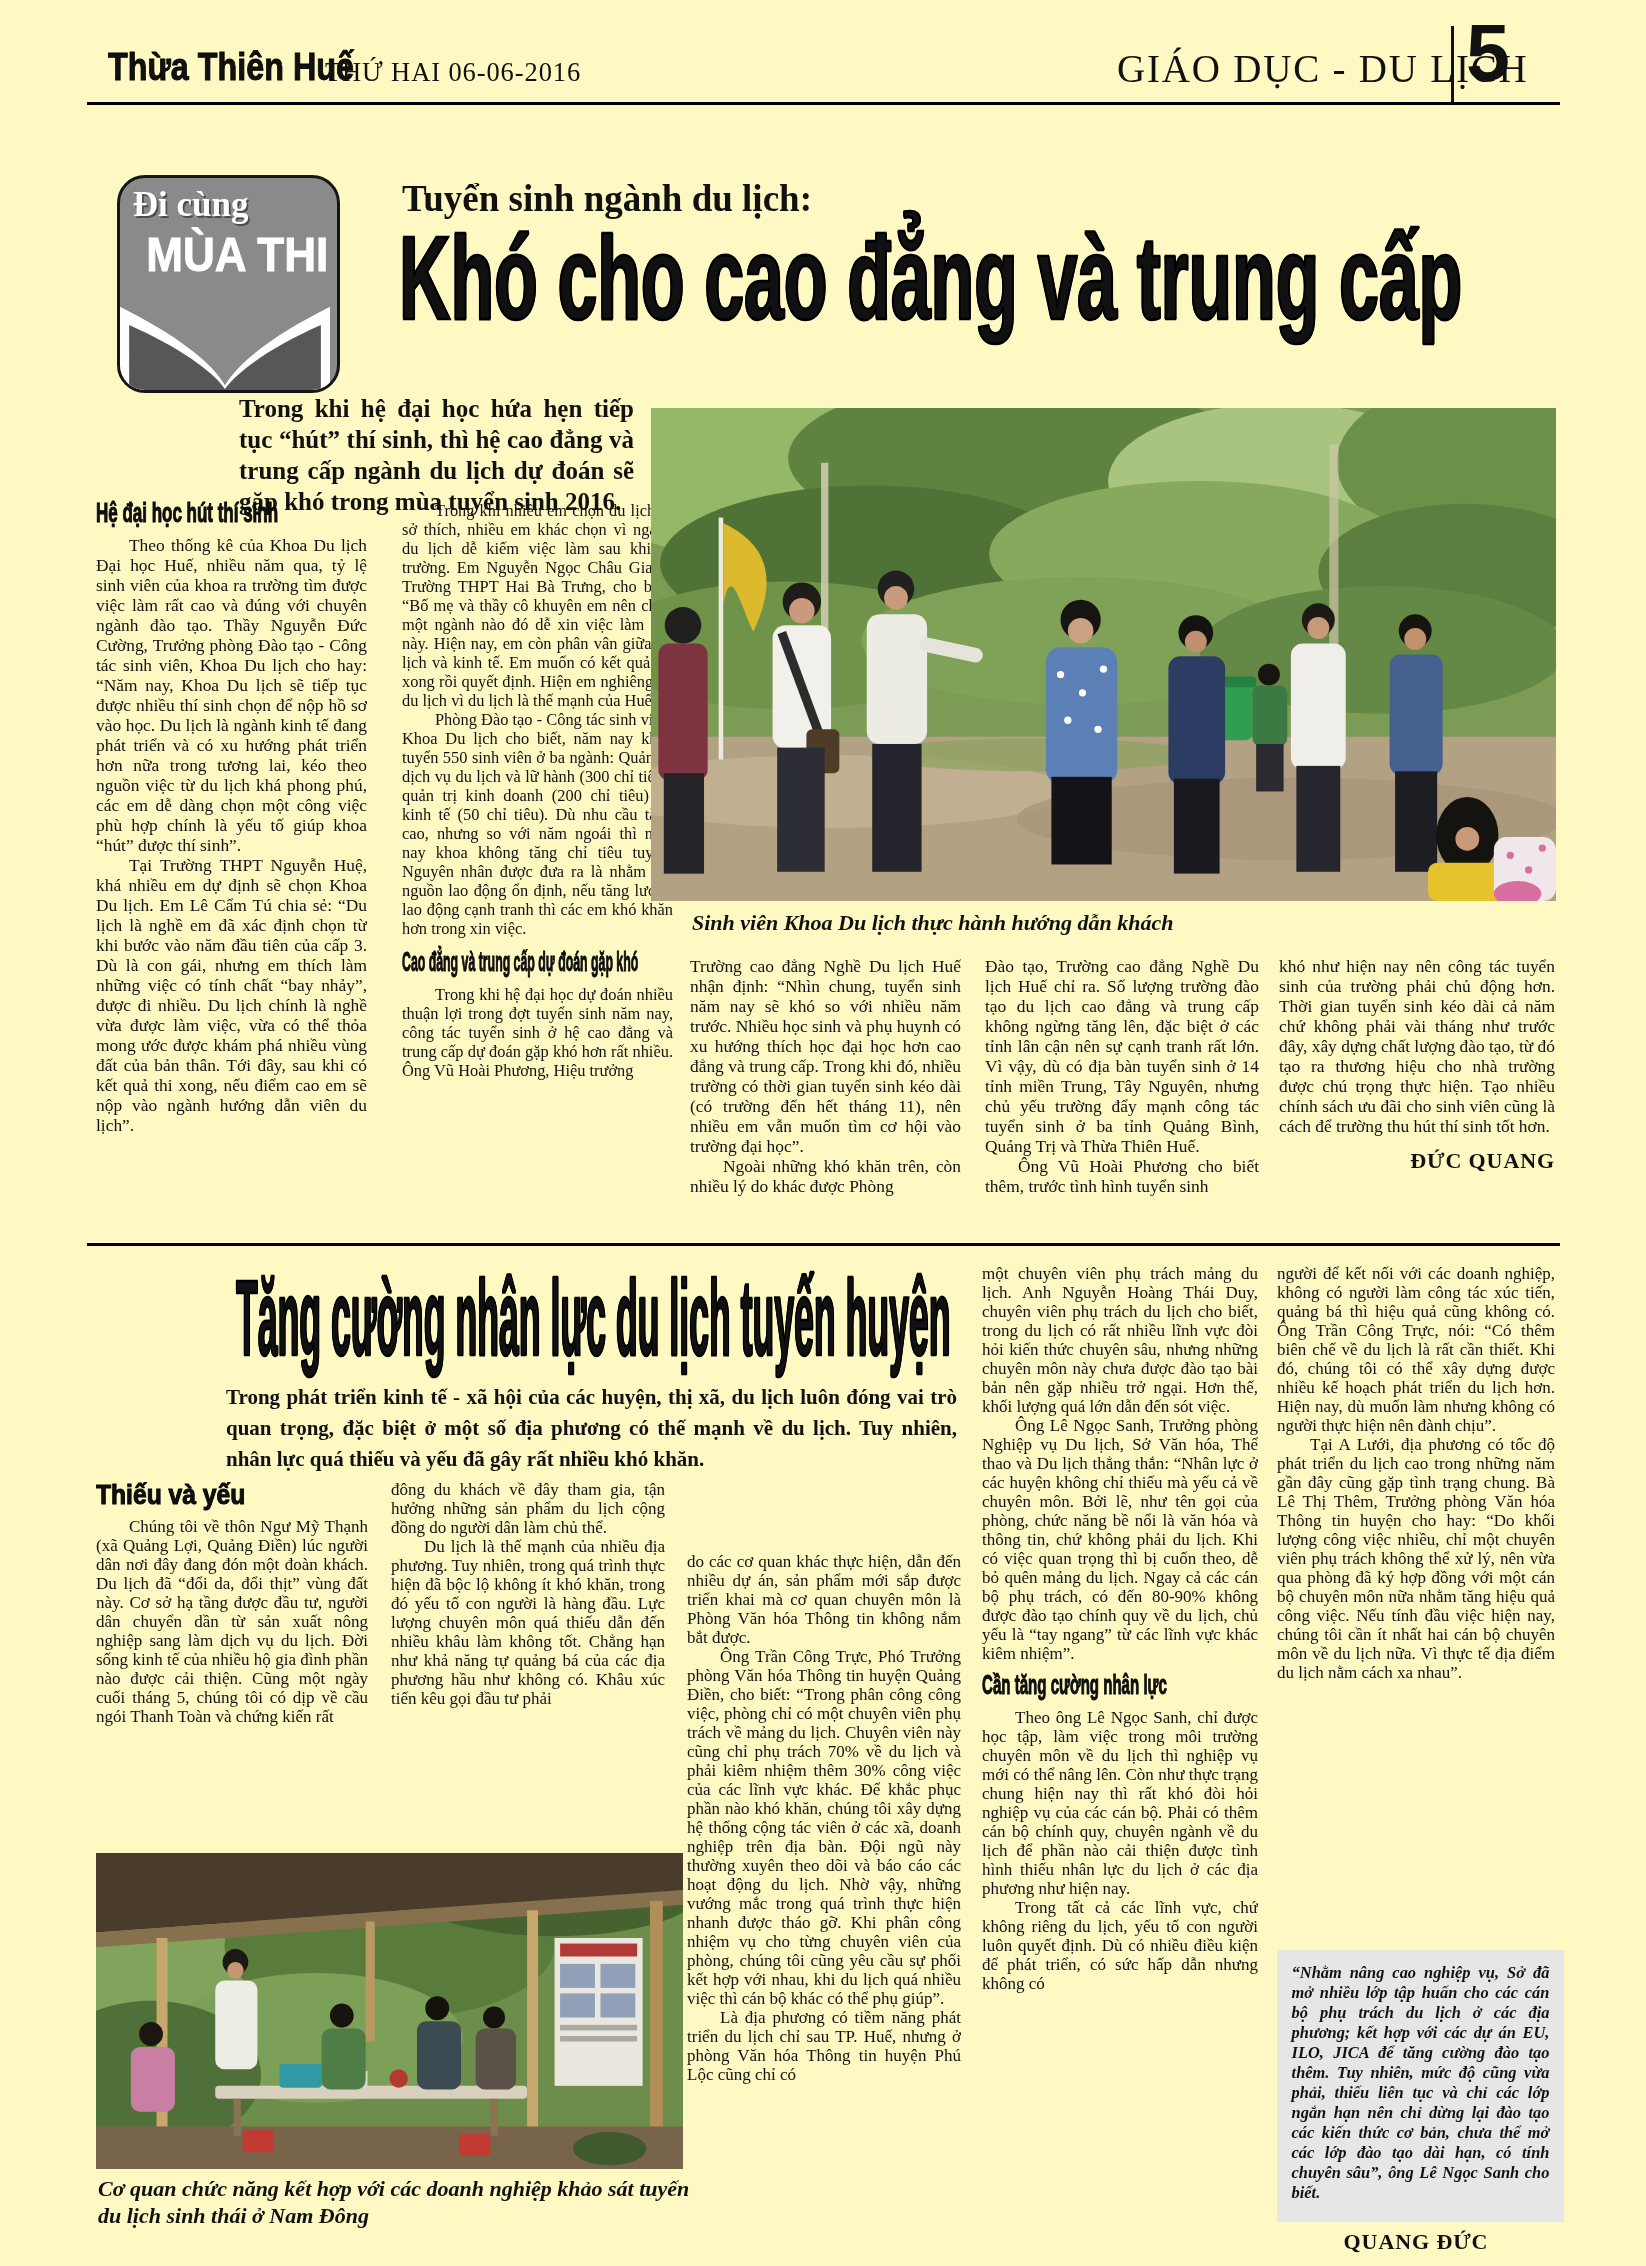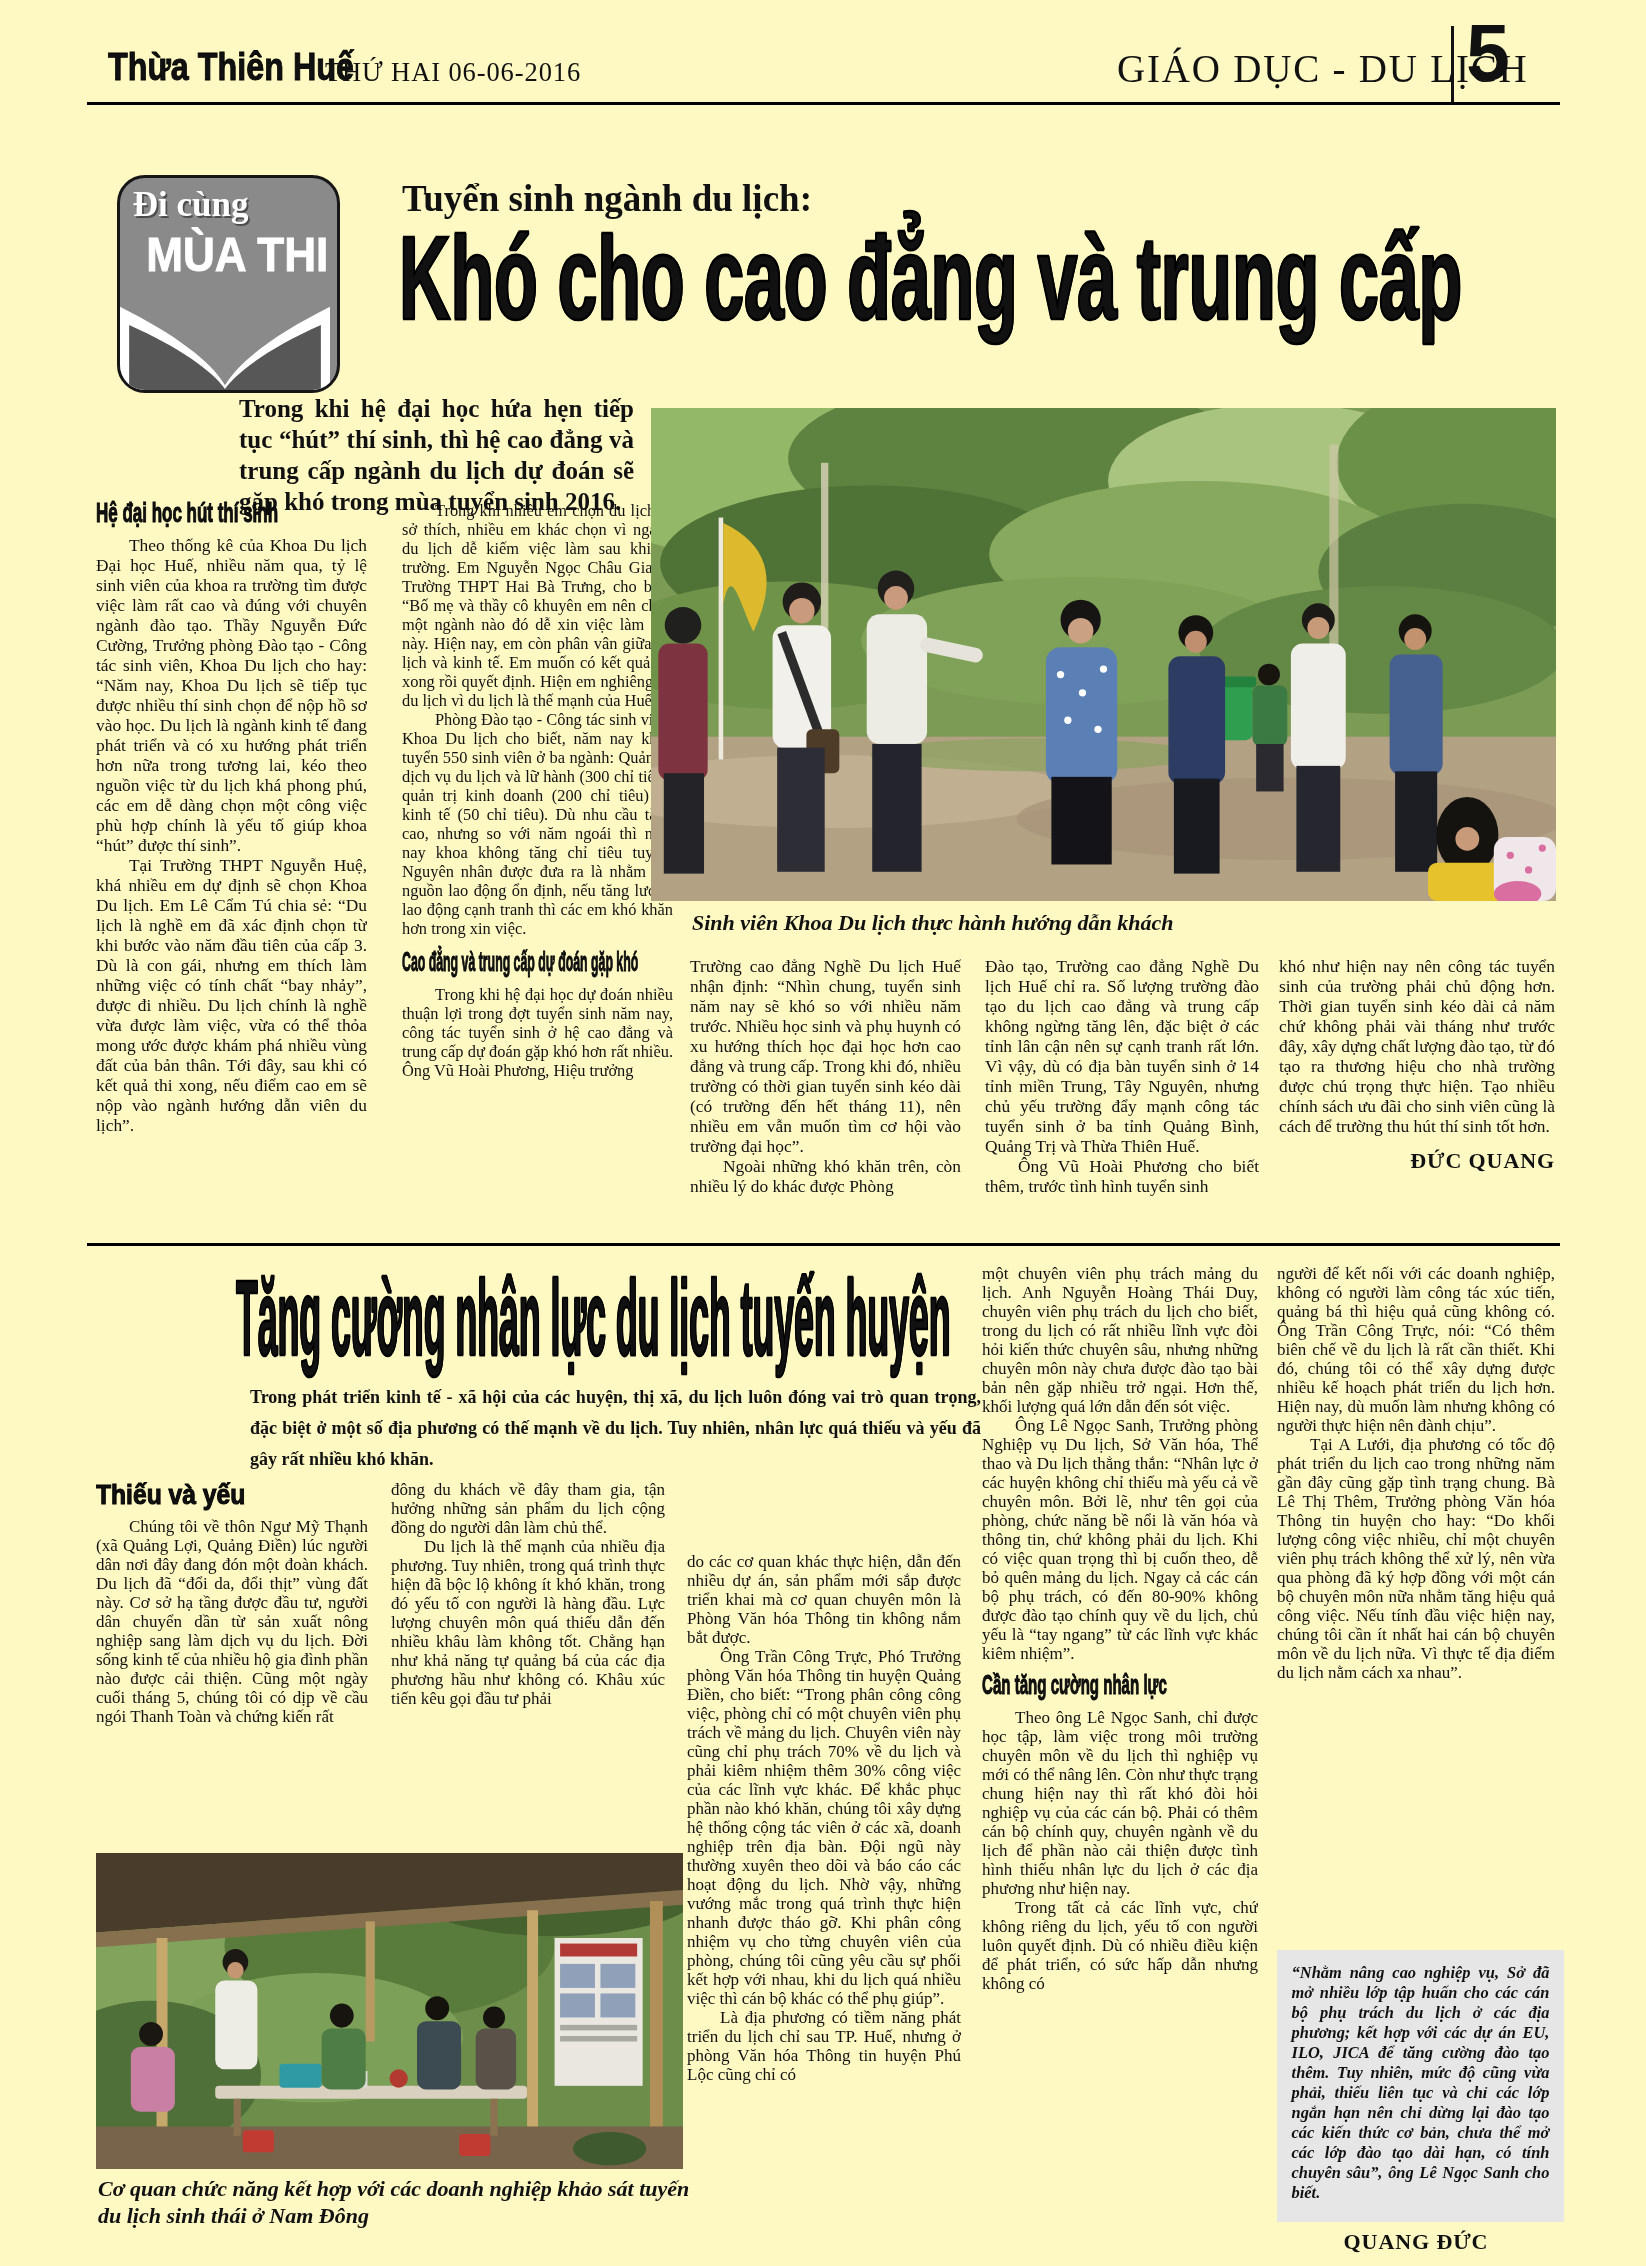--- a/index.html
+++ b/index.html
@@ -33,21 +33,21 @@
   
   .kicker{left:402px;top:177px;font-weight:bold;font-size:37px;white-space:nowrap;}
   .display-head{font-family:"Liberation Sans","DejaVu Sans",sans-serif;font-weight:bold;
                 white-space:nowrap;line-height:1.05;-webkit-text-stroke:2.7px #000;
                 text-shadow:1.8px 0 0 #000,-1.8px 0 0 #000;}
   .headline1{left:399px;top:216px;font-size:119px;transform:scaleX(.6);transform-origin:left top;}
   .headline2{left:236px;top:1261px;font-size:108px;transform:scaleX(.33);transform-origin:left top;}
 
   .lead{font-weight:bold;text-align:justify;}
   .lead1{left:239px;top:393px;width:395px;font-size:25px;line-height:31px;}
-  .lead2{left:250px;top:1382px;width:731px;font-size:18px;line-height:31px;}
+  .lead2{left:226px;top:1382px;width:731px;font-size:21px;line-height:31px;}
 
   
   .col{text-align:justify;overflow:hidden;font-size:17.4px;line-height:20px;}
   .col p{margin:0 0 0 0;text-indent:33px;}
   .col p.noindent{text-indent:0;}
   .subhead{font-family:"Liberation Sans","DejaVu Sans",sans-serif;font-weight:bold;font-size:27.4px;
            line-height:1.1;white-space:nowrap;transform-origin:left top;margin-bottom:7.3px;
            -webkit-text-stroke:1px #000;}
   .cx90{transform:scaleX(.90);} .cx62{transform:scaleX(.62);} .cx55{transform:scaleX(.55);}
   .cx45{transform:scaleX(.45);}

